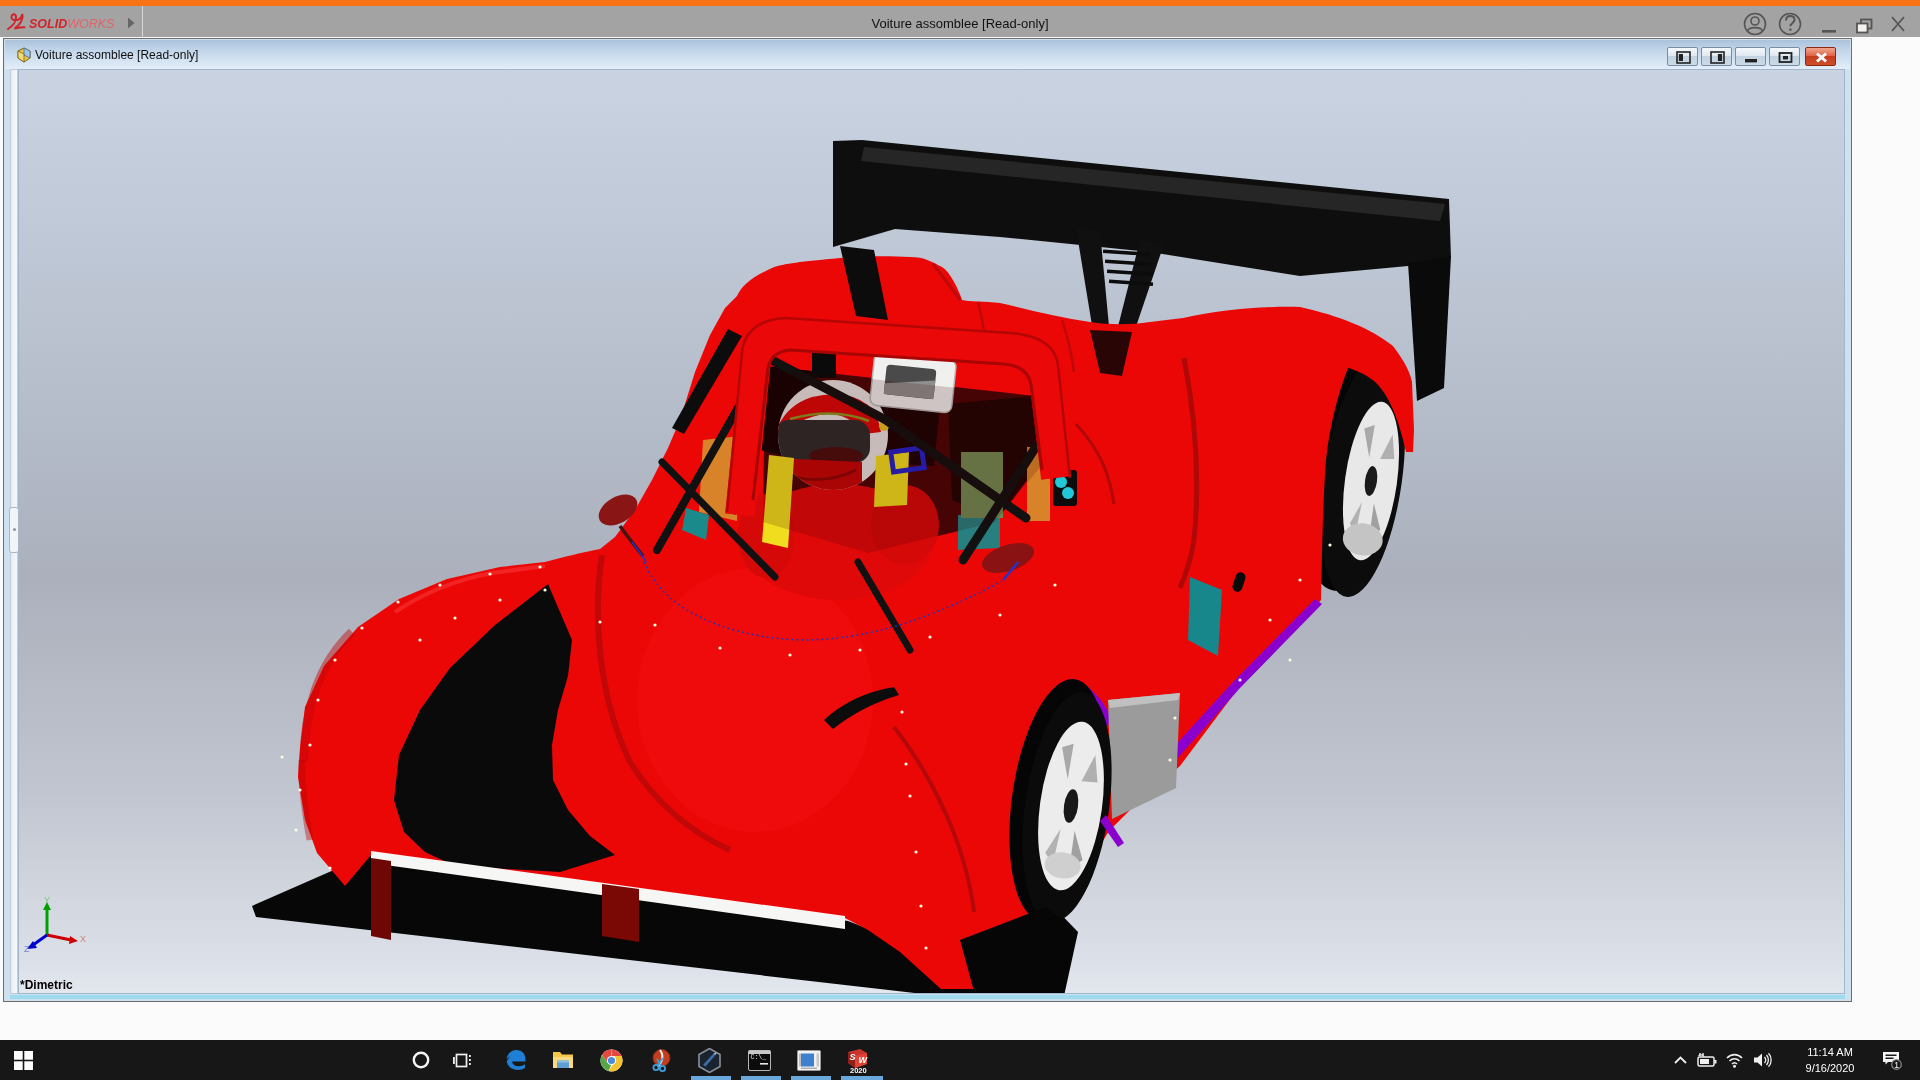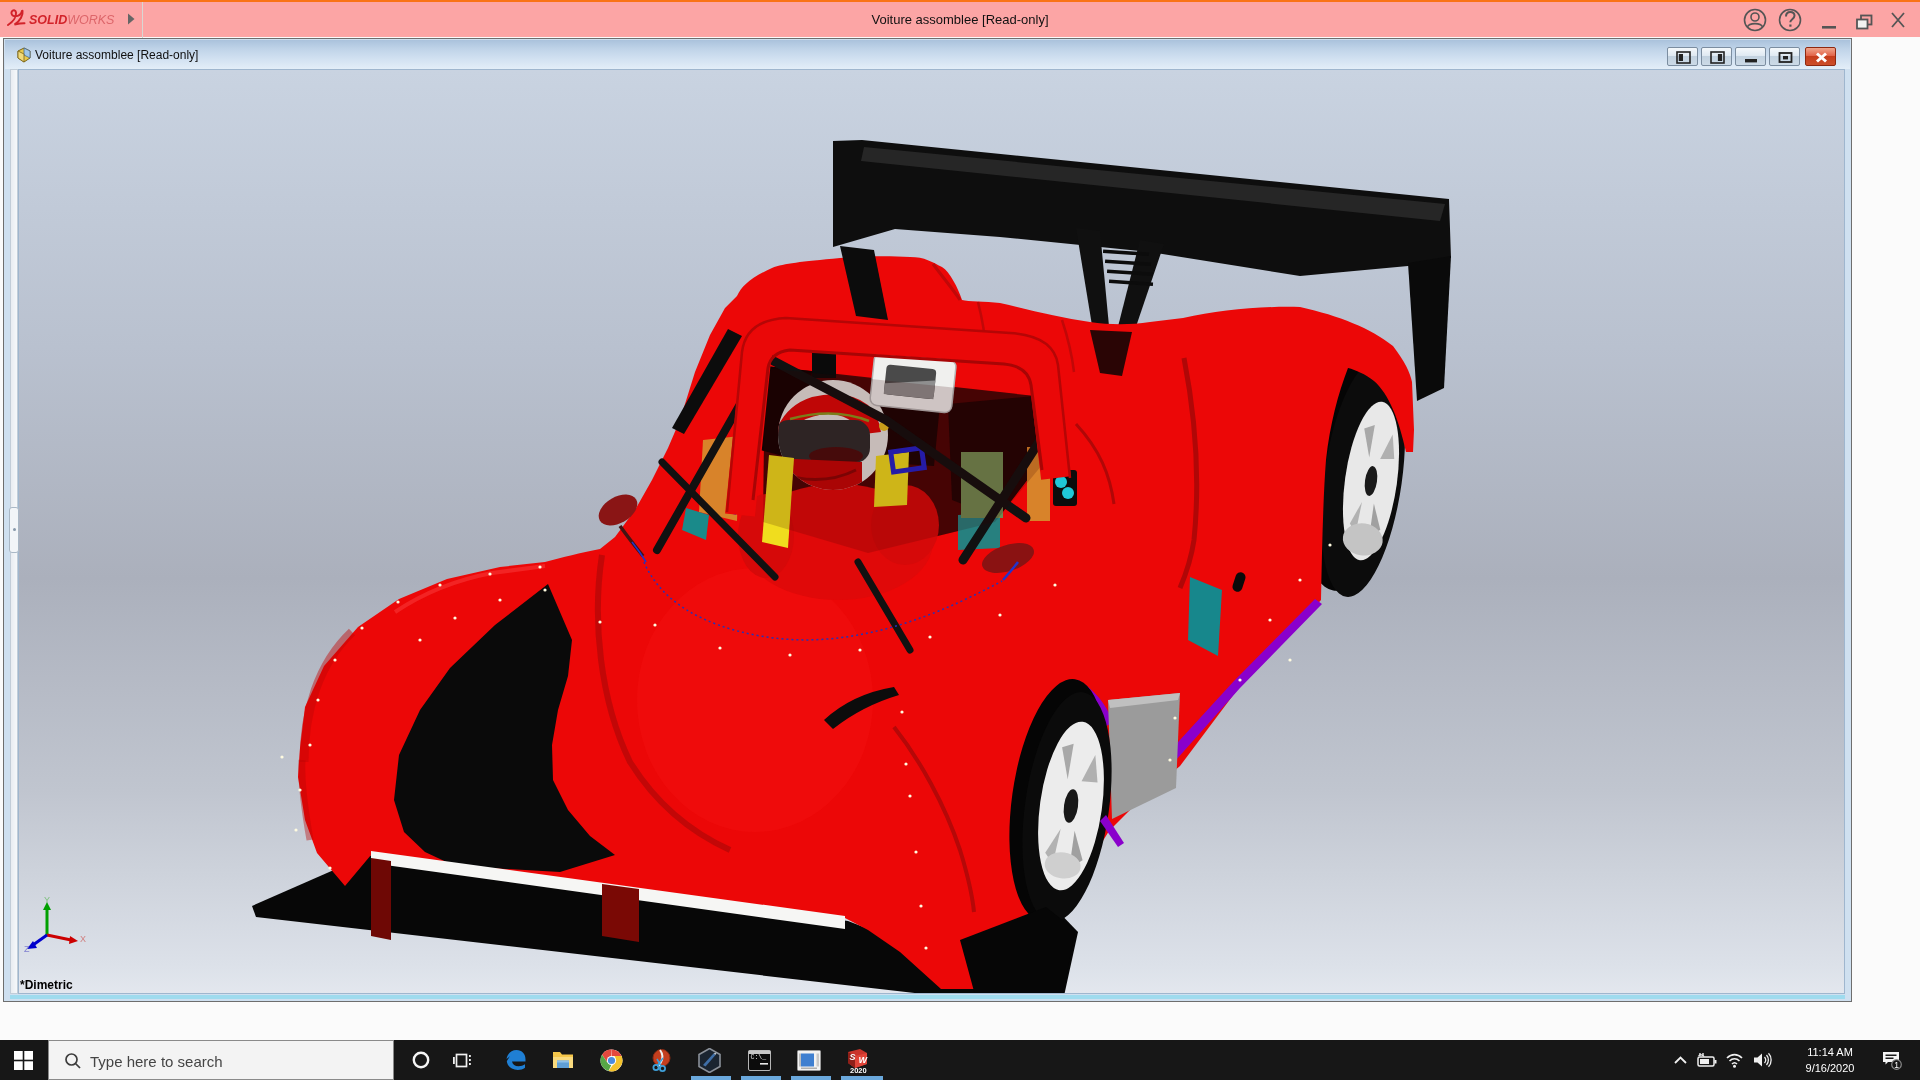--- a/index.html
+++ b/index.html
@@ -1,19 +1,19 @@
 <!DOCTYPE html>
 <html><head>
 <meta charset="utf-8">
 <style>
   * { margin:0; padding:0; box-sizing:border-box; }
   html,body { width:1920px; height:1080px; overflow:hidden; font-family:"Liberation Sans", sans-serif; background:#fbfbfb; }
   .abs { position:absolute; }
   
-  #topbar { position:absolute; left:0; top:0; width:1920px; height:37px; background:#fca5a5; border-top:2px solid #f97316; }
+  #topbar { position:absolute; left:0; top:0; width:1920px; height:37px; background:#a3a3a3; border-top:6px solid #f97316; }
   #topbar .sep { position:absolute; left:142px; top:0; width:1px; height:37px; background:#d9d7d3; }
   #apptitle { position:absolute; left:0; right:0; top:10px; text-align:center; font-size:13px; color:#111; }
   
   #cwin { position:absolute; left:3px; top:38px; width:1849px; height:964px; background:#cfe0f0; border:1px solid #6e6e6e; }
   #ctitle { position:absolute; left:1px; top:1px; right:1px; height:29px;
     background:linear-gradient(#aac2dc,#bfd3e8 30%,#cfdff0 60%,#e3eef8); }
   #ctitle .txt { position:absolute; left:30px; top:8px; font-size:12px; color:#101010; }
   #viewport { position:absolute; left:14px; top:30px; width:1827px; height:925px;
     background:linear-gradient(#c9d3e1 0%, #b9c1cf 30%, #abb0bc 55%, #c0c5cf 78%, #dce1e9 97%, #e3e7ee 100%);
     border:1px solid #9fb6ce; }
@@ -324,27 +324,20 @@
 </g>
 </svg>
 
 <div id="taskbar">
   <svg class="abs" style="left:14px;top:11px" width="19" height="19" viewBox="0 0 19 19">
     <rect x="0" y="0" width="8.7" height="8.7" fill="#fff"></rect>
       <rect x="10.3" y="0" width="8.7" height="8.7" fill="#fff"></rect>
     <rect x="0" y="10.3" width="8.7" height="8.7" fill="#fff"></rect>
       <rect x="10.3" y="10.3" width="8.7" height="8.7" fill="#fff"></rect>
   </svg>
-  <div id="search">
-    <svg class="abs" style="left:15px;top:11px" width="18" height="18" viewBox="0 0 18 18">
-      <circle cx="7.5" cy="7.5" r="5.5" fill="none" stroke="#3c3c3c" stroke-width="1.7"></circle>
-      <path d="M11.5 11.5 L16 16" stroke="#3c3c3c" stroke-width="1.7"></path>
-    </svg>
-    <div class="txt">Type here to search</div>
-  </div>
   <div id="tbicons">
 
     <svg class="abs" style="left:412px;top:11px" width="18" height="18" viewBox="0 0 18 18">
       <circle cx="9" cy="9" r="7.2" fill="none" stroke="#f5f5f5" stroke-width="2.4"></circle>
     </svg>
 
     <svg class="abs" style="left:453px;top:11px" width="19" height="19" viewBox="0 0 19 19">
       <rect x="3.5" y="3.5" width="10" height="12" fill="none" stroke="#f0f0f0" stroke-width="1.7"></rect>
       <rect x="0" y="6" width="1.8" height="7" fill="#f0f0f0"></rect>
       <rect x="16" y="4" width="1.8" height="2" fill="#f0f0f0"></rect>

